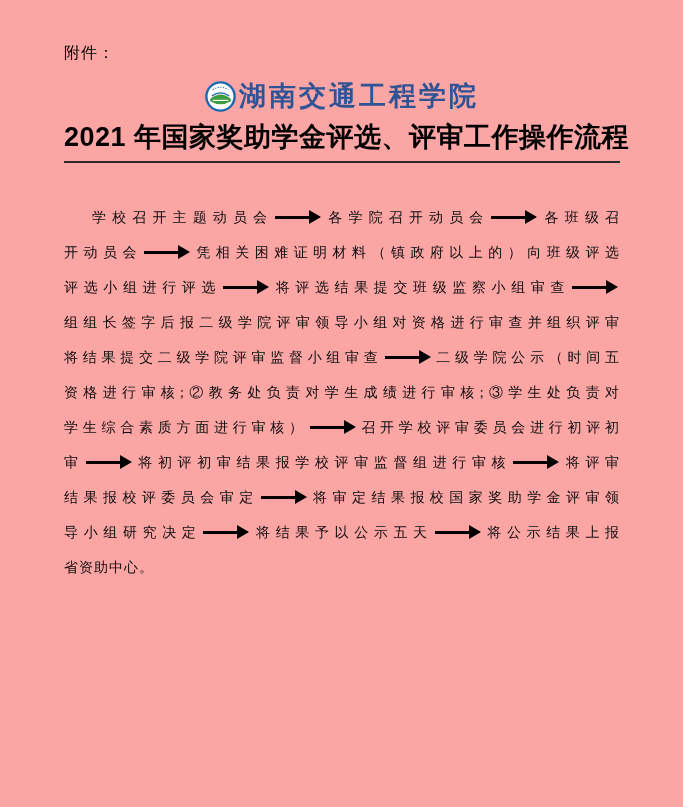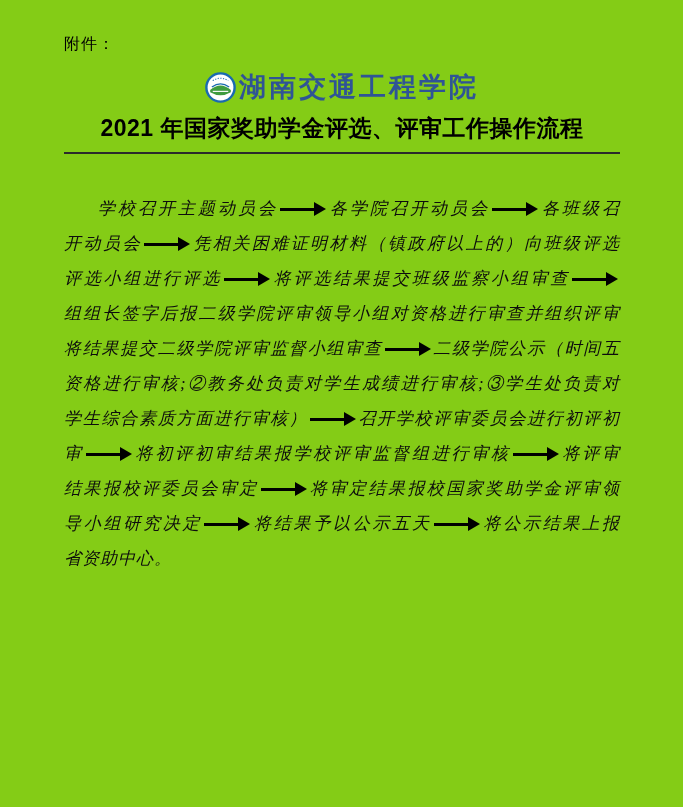--- a/index.html
+++ b/index.html
@@ -4,23 +4,23 @@
 <style>
   html, body {
     margin: 0;
     padding: 0;
     background: #ffffff;
   }
   .page {
     position: relative;
     width: 683px;
     height: 807px;
-    background: #84cc16;
+    background: #fca5a5;
     box-sizing: border-box;
-    padding: 33px 63px 0 64px;
+    padding: 42px 63px 0 64px;
     font-family: "Liberation Serif", "DejaVu Serif", serif;
     color: #000000;
     overflow: hidden;
   }
   .attachment {
     font-size: 16px;
     line-height: 22px;
     letter-spacing: 1px;
     color: #000000;
   }
@@ -43,37 +43,36 @@
     letter-spacing: 3px;
     color: #2f5496;
     font-family: "Liberation Serif", "DejaVu Serif", serif;
     white-space: nowrap;
   }
   .doc-title {
     margin: 8px 0 0 0;
     text-align: center;
     font-family: "Liberation Sans", "DejaVu Sans", sans-serif;
     font-weight: bold;
-    font-size: 23px;
+    font-size: 27px;
     line-height: 30px;
     letter-spacing: 0.5px;
     color: #000000;
     white-space: nowrap;
   }
   .title-rule {
     margin-top: 9px;
     border: 0;
     border-top: 2px solid #2b2b2b;
     width: 100%;
   }
   .flow {
     margin-top: 37px;
-    font-size: 17px;
+    font-size: 14px;
     color: #0d0d0d;
-    font-style: italic;
   }
   .flow-line {
     line-height: 35px;
     height: 35px;
     text-align: justify;
     text-align-last: justify;
     text-justify: inter-character;
     white-space: nowrap;
     letter-spacing: 1px;
   }

